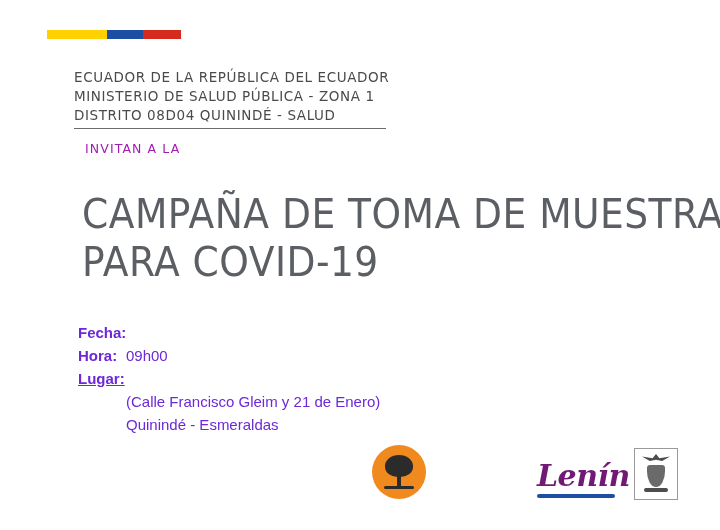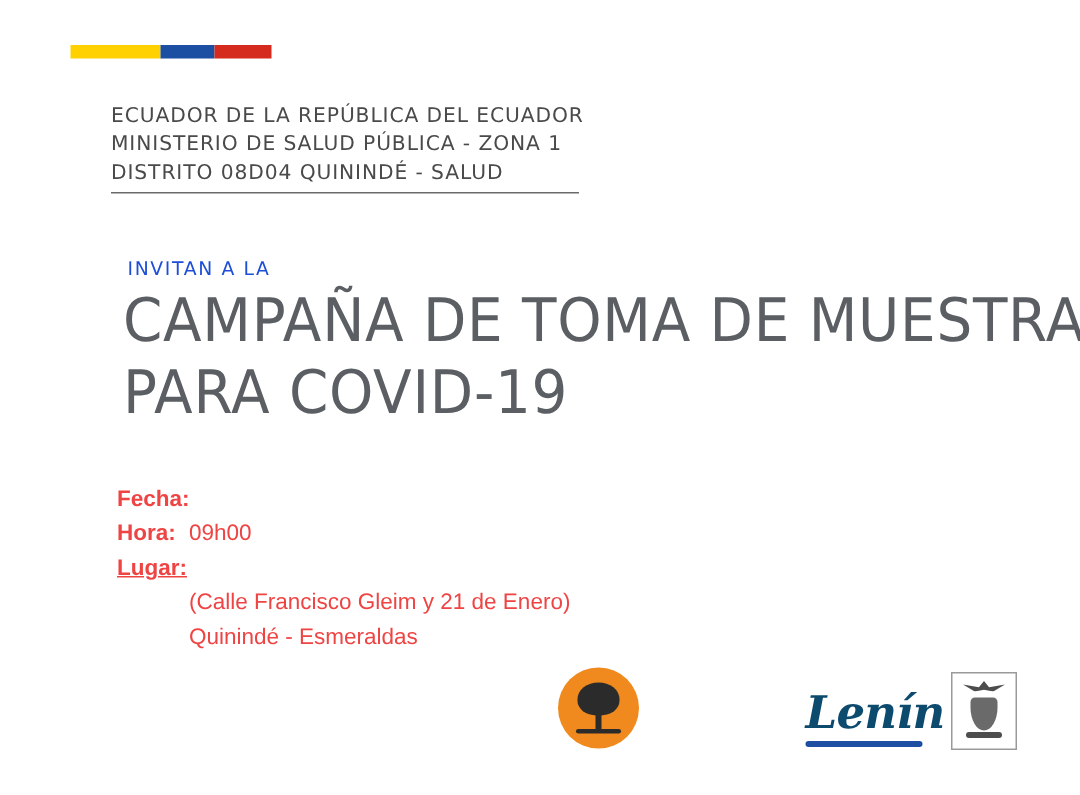--- a/index.html
+++ b/index.html
@@ -53,22 +53,22 @@
     top: 128px;
     width: 312px;
     height: 1px;
     background: #6b6b6b;
   }
 
   
   .invitan {
     position: absolute;
     left: 85px;
-    top: 171px;
-    color: #1d4ed8;
+    top: 141px;
+    color: #a21caf;
     font-family: "DejaVu Sans", sans-serif;
     font-size: 12.5px;
     letter-spacing: 1.1px;
   }
 
   
   .title {
     position: absolute;
     left: 82px;
     top: 190px;
@@ -81,21 +81,21 @@
     transform: scaleX(0.94);
     transform-origin: left top;
   }
   .title div { white-space: nowrap; }
 
   
   .details {
     position: absolute;
     left: 78px;
     top: 321px;
-    color: #ef4444;
+    color: #6d28d9;
     font-size: 15px;
     line-height: 23px;
   }
   .details .row { display: flex; white-space: nowrap; }
   .details .lbl {
     font-weight: bold;
     display: inline-block;
   }
   .details .lbl.fecha { width: 48px; }
   .details .lbl.hora  { width: 48px; }
@@ -178,21 +178,21 @@
 
   
   .logo-lenin {
     position: absolute;
     left: 537px;
     top: 18px;
     font-family: "DejaVu Serif", serif;
     font-style: italic;
     font-weight: bold;
     font-size: 30px;
-    color: #0c4a6e;
+    color: #701a75;
     letter-spacing: -0.5px;
   }
   .lenin-underline {
     position: absolute;
     left: 537px;
     top: 54px;
     width: 78px;
     height: 4px;
     background: #1c4fa1;
     border-radius: 2px;

